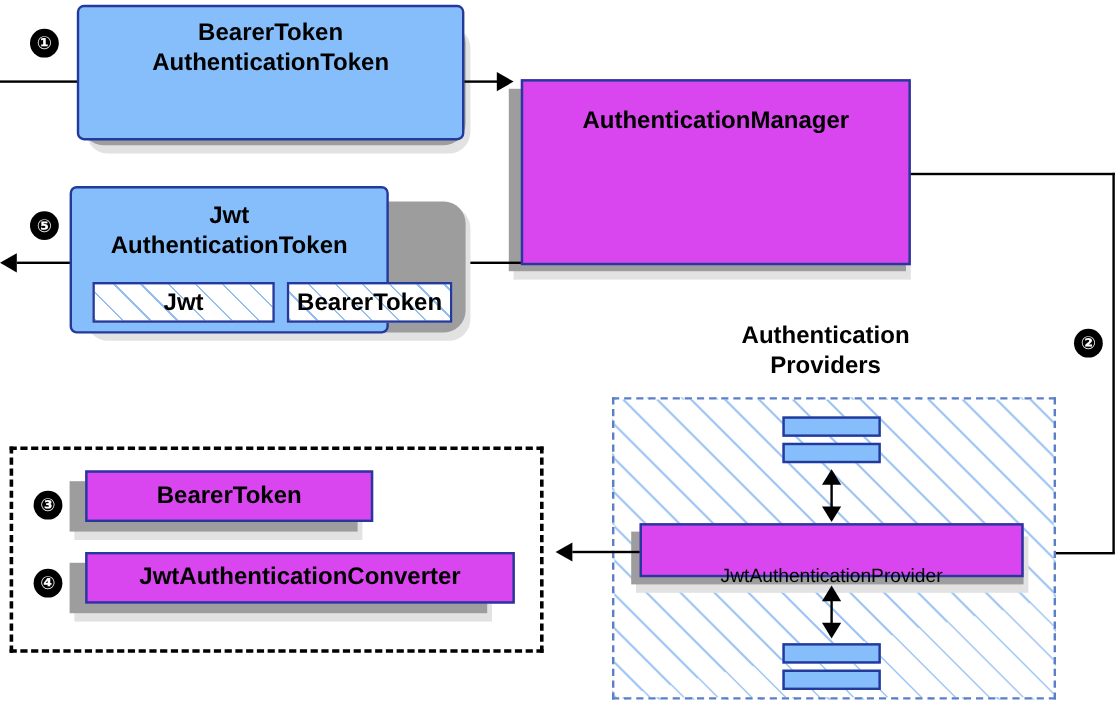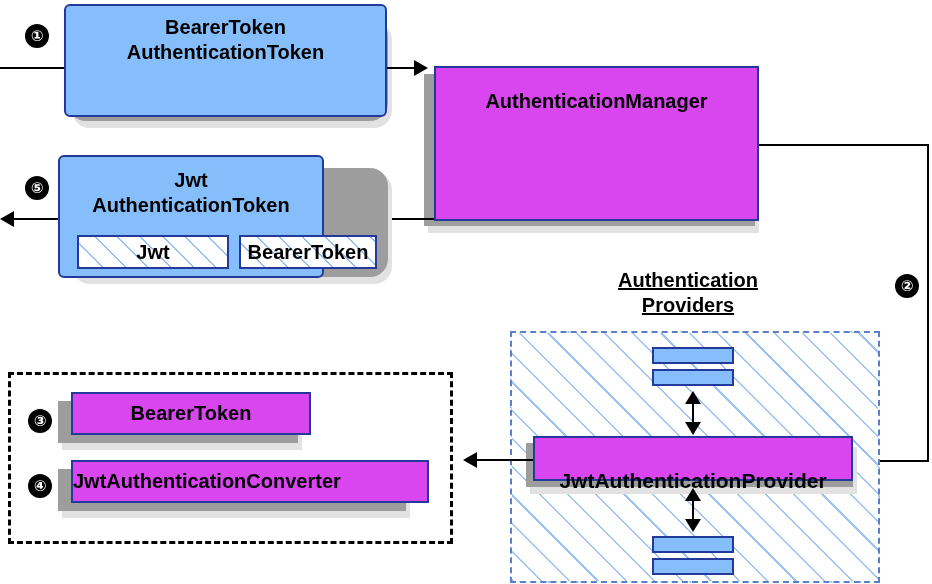--- a/index.html
+++ b/index.html
@@ -205,36 +205,36 @@
 
   <div class="shadow-light round" style="left:72px; top:172px; width:320px; height:112px;"></div>
   <div class="shadow-dark round" style="left:68px; top:168px; width:320px; height:109px;"></div>
   <div class="token-box" style="left:58px; top:155px; width:266px; height:123px;">
     <div class="token-title" style="top:11px;">Jwt
 AuthenticationToken</div>
     <div class="hatch-box" style="left:17px; top:78px; width:152px; height:34px;">Jwt</div>
     <div class="hatch-box" style="left:179px; top:78px; width:138px; height:34px;">BearerToken</div>
   </div>
 
-  <div class="caption" style="left:583px; top:268px; width:210px;text-decoration:underline;">Authentication
+  <div class="caption" style="left:583px; top:268px; width:210px;">Authentication
 Providers</div>
 
   <div class="dashed-blue" style="left:510px; top:331px; width:370px; height:252px;"></div>
 
   <div class="stub" style="left:652px; top:347px; width:82px; height:17px;"></div>
   <div class="stub" style="left:652px; top:369px; width:82px; height:17px;"></div>
 
   <div class="vline" style="left:692px; top:394px; height:36px;"></div>
   <div class="arrow-up" style="left:685px; top:391px;"></div>
   <div class="arrow-down" style="left:685px; top:422px;"></div>
 
   <div class="shadow-light" style="left:530px; top:447px; width:327px; height:47px;"></div>
   <div class="shadow-dark" style="left:526px; top:443px; width:327px; height:44px;"></div>
   <div class="sq-box" style="left:533px; top:436px; width:320px; height:45px; display:flex; align-items:center; justify-content:center;">
-    <span style="font-weight:bold; font-size:21px; color:#000;margin-top:45px;">JwtAuthenticationProvider</span>
+    <span style="font-weight:normal; font-size:16px; color:#000;margin-top:45px;">JwtAuthenticationProvider</span>
   </div>
 
   <div class="vline" style="left:692px; top:491px; height:36px;"></div>
   <div class="arrow-up" style="left:685px; top:488px;"></div>
   <div class="arrow-down" style="left:685px; top:519px;"></div>
 
   <div class="stub" style="left:652px; top:536px; width:82px; height:17px;"></div>
   <div class="stub" style="left:652px; top:558px; width:82px; height:17px;"></div>
 
   <div class="hline" style="left:477px; top:459px; width:56px;"></div>
@@ -245,17 +245,17 @@
   <div class="bullet" style="left:28px; top:409px;">③</div>
   <div class="shadow-light" style="left:62px; top:405px; width:240px; height:45px;"></div>
   <div class="shadow-dark" style="left:58px; top:401px; width:240px; height:42px;"></div>
   <div class="sq-box" style="left:71px; top:392px; width:240px; height:43px; display:flex; align-items:center; justify-content:center;">
     <span style="font-weight:bold; font-size:20px; color:#000;">BearerToken</span>
   </div>
 
   <div class="bullet" style="left:28px; top:474px;">④</div>
   <div class="shadow-light" style="left:62px; top:473px; width:348px; height:45px;"></div>
   <div class="shadow-dark" style="left:58px; top:469px; width:348px; height:42px;"></div>
-  <div class="sq-box" style="left:71px; top:460px; width:358px; height:43px; display:flex; align-items:center; justify-content:flex-start;">
+  <div class="sq-box" style="left:71px; top:460px; width:358px; height:43px; display:flex; align-items:center; justify-content:center;">
     <span style="font-weight:bold; font-size:20px; color:#000;">JwtAuthenticationConverter</span>
   </div>
 
 </div>
 
 </body></html>

